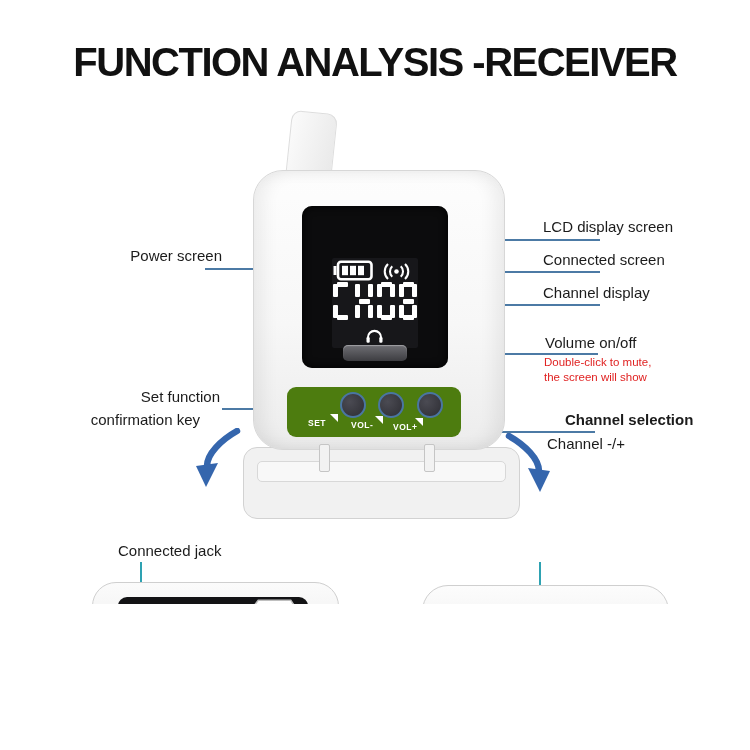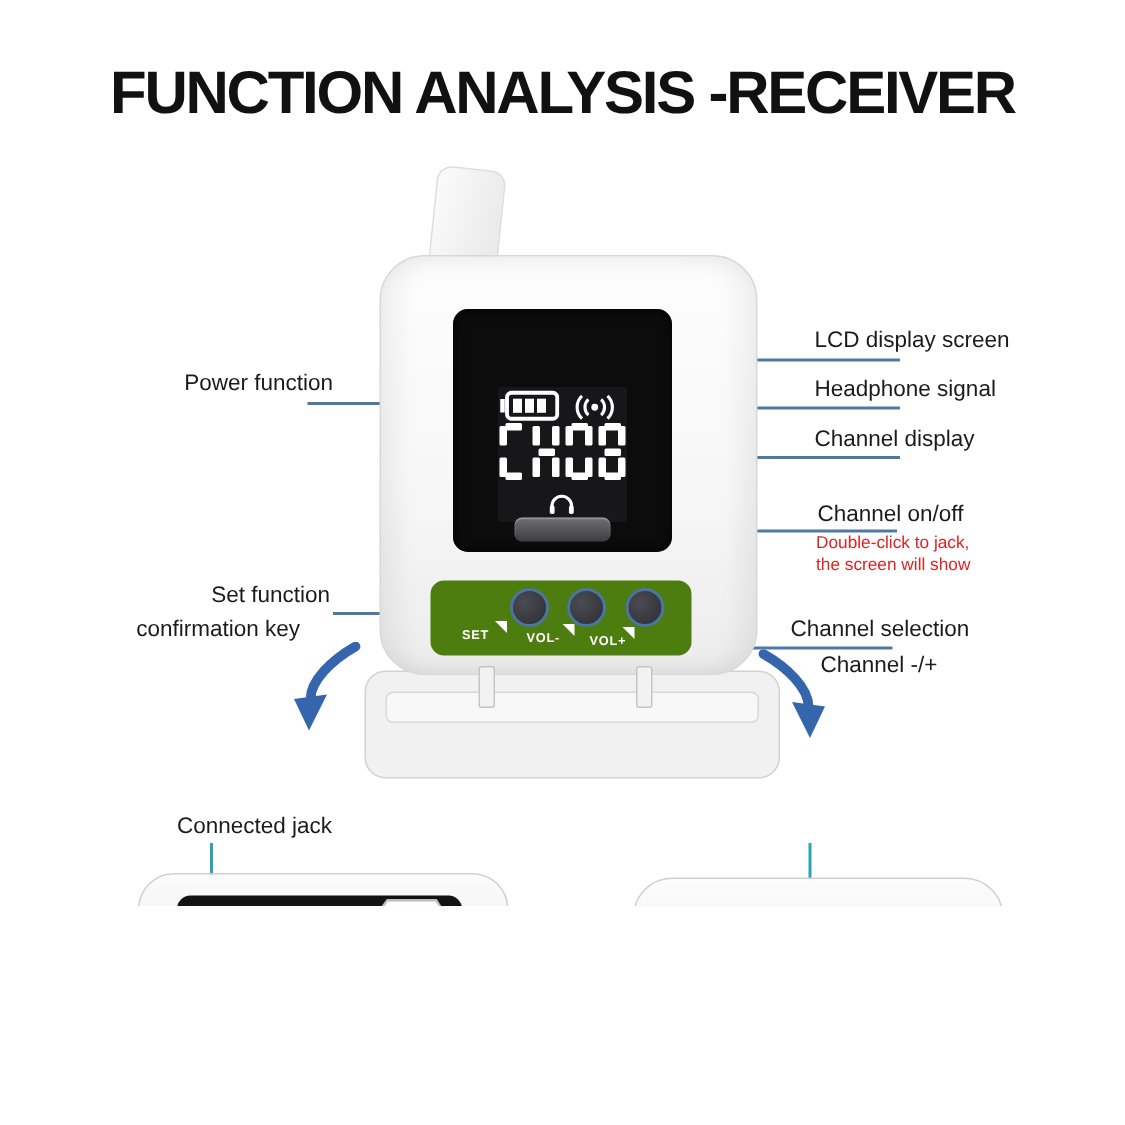--- a/index.html
+++ b/index.html
@@ -78,21 +78,21 @@
   #lb-power{left:100px;top:247px;width:122px;text-align:right;}
   #lb-set1{left:60px;top:388px;width:160px;text-align:right;}
   #lb-set2{left:40px;top:411px;width:160px;text-align:right;}
   #lb-lcd{left:543px;top:218px;}
   #lb-signal{left:543px;top:251px;}
   #lb-channel{left:543px;top:284px;}
   #lb-switch{left:545px;top:334px;}
   .note{font-size:11.5px;color:#e02222;white-space:nowrap;}
   #lb-note1{left:544px;top:356px;}
   #lb-note2{left:544px;top:371px;}
-  #lb-chsel{left:527px;top:411px;}
+  #lb-chsel{left:565px;top:411px;font-weight:bold;}
   #lb-volume{left:547px;top:435px;}
 
   
   #arrow-left{left:193px;top:428px;width:48px;height:62px;}
   #arrow-right{left:505px;top:433px;width:48px;height:62px;}
 
   
   #lb-hpjack{left:118px;top:542px;}
   .tealv{width:2px;background:#2ea2b2;}
   #tln-hp{left:140px;top:562px;height:50px;}
@@ -217,28 +217,28 @@
 
   <div class="abs hline" id="ln-power"></div>
   <div class="abs hline" id="ln-set"></div>
   <div class="abs hline" id="ln-lcd"></div>
   <div class="abs hline" id="ln-signal"></div>
   <div class="abs hline" id="ln-channel"></div>
   <div class="abs hline" id="ln-switch"></div>
   <div class="abs hline" id="ln-chsel"></div>
   <div class="abs vline" id="ln-chsel-v"></div>
 
-  <div class="abs lbl" id="lb-power">Power function</div>
+  <div class="abs lbl" id="lb-power">Power screen</div>
   <div class="abs lbl" id="lb-set2">confirmation key</div>
   <div class="abs lbl" id="lb-set1">Set function</div>
   <div class="abs lbl" id="lb-lcd">LCD display screen</div>
-  <div class="abs lbl" id="lb-signal">Headphone signal</div>
+  <div class="abs lbl" id="lb-signal">Connected screen</div>
   <div class="abs lbl" id="lb-channel">Channel display</div>
-  <div class="abs lbl" id="lb-switch">Channel on/off</div>
-  <div class="abs note" id="lb-note1">Double-click to jack,</div>
+  <div class="abs lbl" id="lb-switch">Volume on/off</div>
+  <div class="abs note" id="lb-note1">Double-click to mute,</div>
   <div class="abs note" id="lb-note2">the screen will show</div>
   <div class="abs lbl" id="lb-chsel">Channel selection</div>
   <div class="abs lbl" id="lb-volume">Channel -/+</div>
 
   <svg class="abs" id="arrow-left" viewBox="0 0 48 62">
     <path d="M44,3 C28,12 14,26 14,38" fill="none" stroke="#3566ad" stroke-width="6.5" stroke-linecap="round"></path>
     <polygon points="3,38 25,35 13,59" fill="#3566ad"></polygon>
   </svg>
   <svg class="abs" id="arrow-right" viewBox="0 0 48 62">
     <path d="M4,3 C20,12 34,26 34,38" fill="none" stroke="#3566ad" stroke-width="6.5" stroke-linecap="round"></path>

